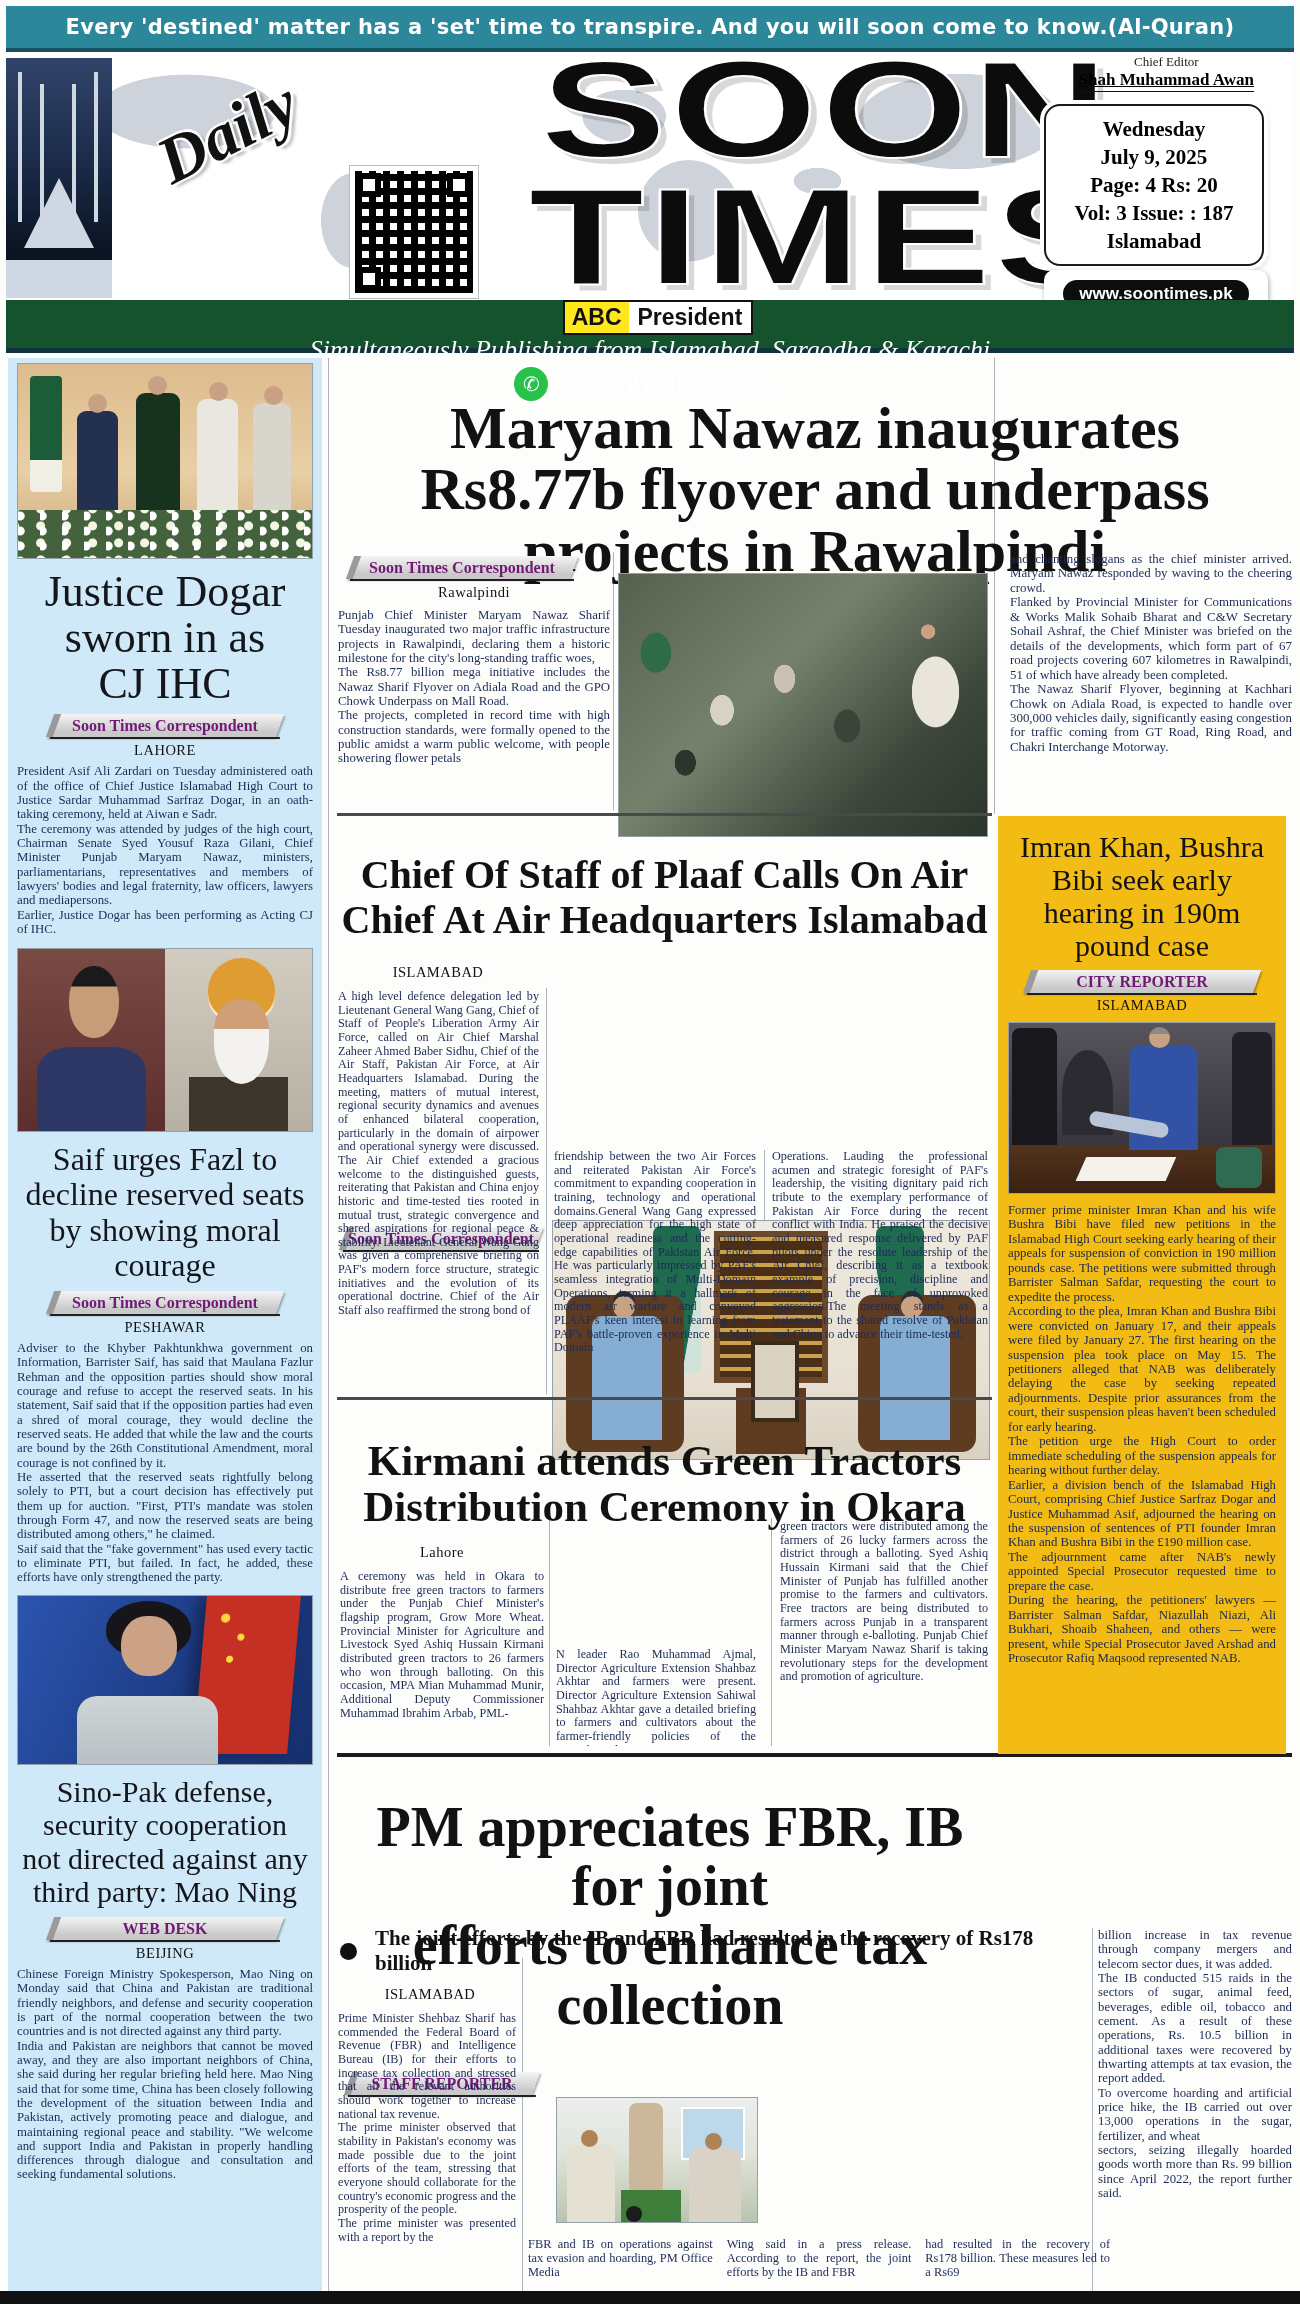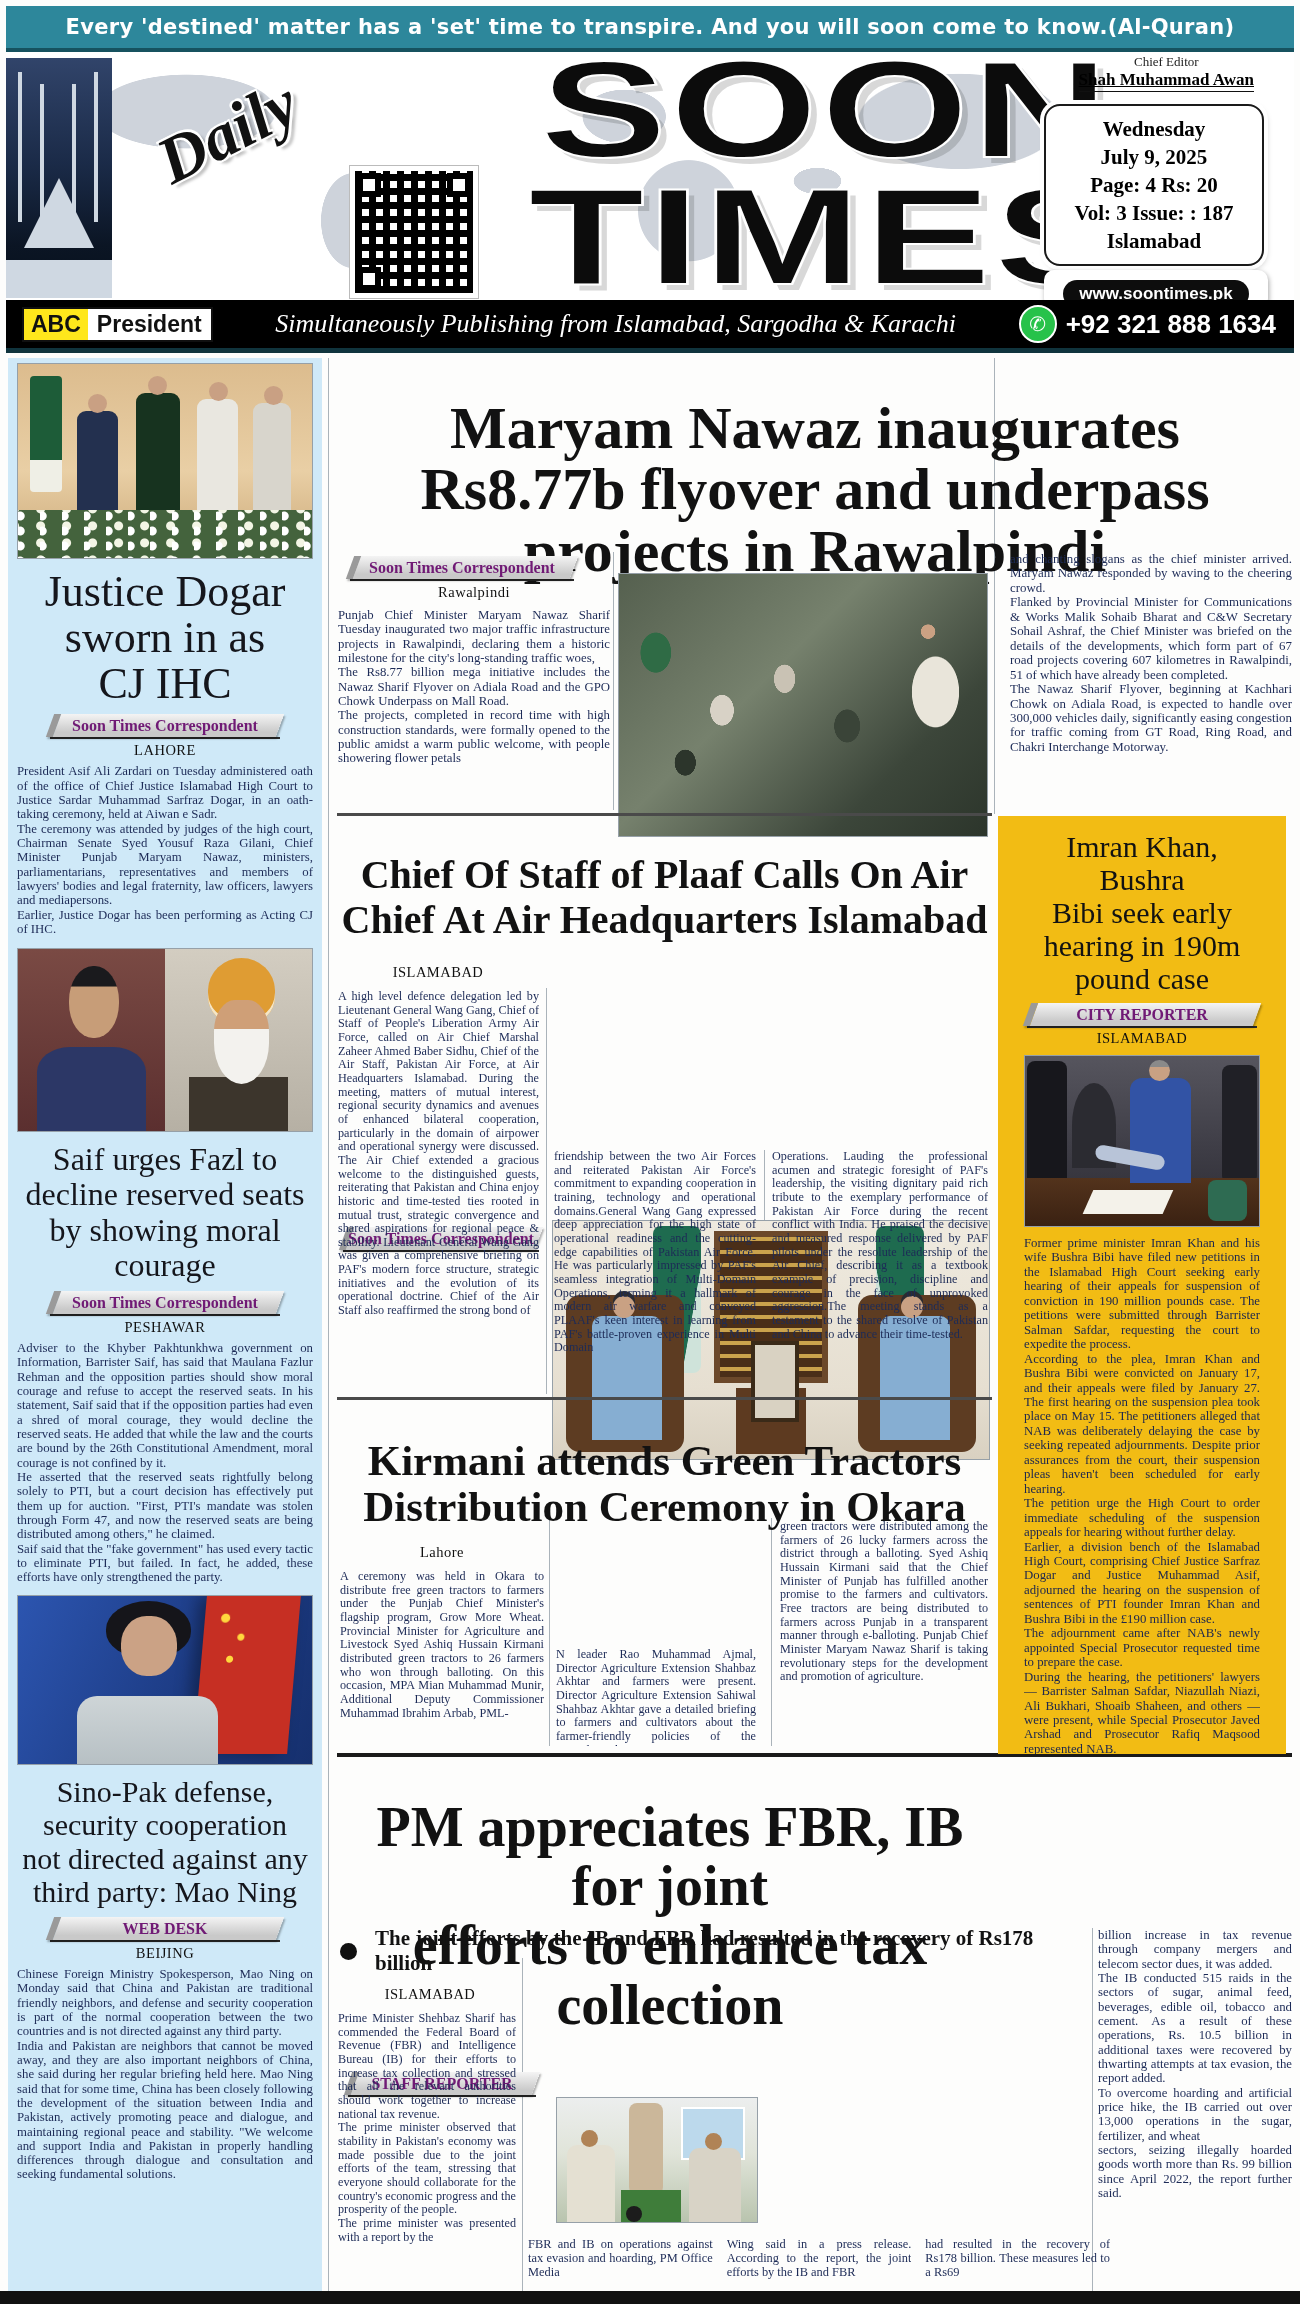--- a/index.html
+++ b/index.html
@@ -50,22 +50,22 @@
     font-family:"Liberation Sans",sans-serif;font-weight:bold;font-size:17px;}
   .qr{position:absolute;left:344px;top:114px;width:118px;height:122px;background:#fff;border:5px solid #fff;
     box-shadow:0 0 0 1px #bbb;}
   .qr .px{position:absolute;inset:0;background-image:
     repeating-linear-gradient(0deg,#000 0 7px,transparent 7px 14px),
     repeating-linear-gradient(90deg,#000 0 7px,#fff 7px 14px);}
   .qr .c{position:absolute;width:24px;height:24px;border:6px solid #000;background:#fff;box-sizing:border-box;}
   .qr .c1{left:2px;top:2px;} .qr .c2{right:2px;top:2px;} .qr .c3{left:2px;bottom:2px;}
 
   
-  .pub-strip{position:absolute;left:6px;right:6px;top:300px;height:48px;background:#000000;
-    border-bottom:5px solid #10343d;display:flex;align-items:center;}
+  .pub-strip{position:absolute;left:6px;right:6px;top:300px;height:48px;background:#14532d;
+    border-bottom:5px solid #10343d;display:flex;align-items:center;flex-direction:column;}
   .abc-wrap{margin-left:16px;display:flex;border:2px solid #101010;
     font-family:"Liberation Sans",sans-serif;font-weight:bold;font-size:23px;}
   .abc{background:#ffe71c;color:#111;padding:2px 7px;}
   .cert{background:#fff;color:#111;padding:2px 9px;}
   .pub-text{flex:1;text-align:center;color:#fff;font-style:italic;font-size:26px;}
   .wa{display:flex;align-items:center;gap:9px;margin-right:18px;color:#fff;
     font-family:"Liberation Sans",sans-serif;font-weight:bold;font-size:26px;}
   .wa-icon{width:34px;height:34px;border-radius:50%;background:#27c24a;border:2px solid #fff;
     color:#fff;display:flex;align-items:center;justify-content:center;font-size:20px;font-family:"DejaVu Sans",sans-serif;}
 
@@ -182,21 +182,21 @@
   .pk-screen{right:6%;top:7%;width:30%;height:40%;background:#bcd9ec;border:2px solid #fff;}
   .pk-m1{left:5%;bottom:0;width:24%;height:62%;background:#e4e0d2;border-radius:10px 10px 0 0;}
   .pk-m1::before,.pk-m3::before{content:"";position:absolute;top:-15px;left:30%;width:17px;height:17px;border-radius:50%;background:#b08356;}
   .pk-m2{left:36%;top:4%;width:17%;height:74%;background:#cbb79a;border-radius:8px;}
   .pk-m3{right:8%;bottom:0;width:26%;height:60%;background:#d8d3c6;border-radius:10px 10px 0 0;}
   .pk-tractor{left:32%;bottom:0;width:30%;height:26%;background:#3f7d3a;}
   .pk-tractor::before{content:"";position:absolute;left:8%;bottom:0;width:16px;height:16px;border-radius:50%;background:#1c1c1c;}
 
   
   .a-imran{left:998px;top:816px;width:288px;height:938px;background:#f2bc14;
-    padding:10px 26px;box-sizing:border-box;overflow:hidden;}
+    padding:10px 10px;box-sizing:border-box;overflow:hidden;}
   .a-imran .headline{font-size:30px;line-height:1.1;margin:4px 0 8px;}
   .a-imran .byline{width:230px;margin:6px auto 2px;}
   .a-imran .dateline{margin-bottom:8px;}
   .a-imran .body{font-size:12.8px;line-height:1.13;color:#20294d;}
   .ph-imran{height:170px;margin-bottom:9px;background:linear-gradient(180deg,#56555e 0%,#3e3d46 55%,#2c2b33 100%);}
   .pi-desk{left:0;bottom:0;width:100%;height:28%;background:linear-gradient(180deg,#53331c,#3a2112);}
   .pi-f1{left:1%;top:3%;width:17%;height:74%;background:#17171c;border-radius:8px;}
   .pi-f2{right:1%;top:5%;width:15%;height:70%;background:#202026;border-radius:8px;}
   .pi-woman{left:20%;top:16%;width:19%;height:50%;background:#2b2b31;border-radius:50% 50% 0 0;}
   .pi-man{left:45%;top:13%;width:26%;height:62%;background:#3253a5;border-radius:12px 12px 0 0;}

